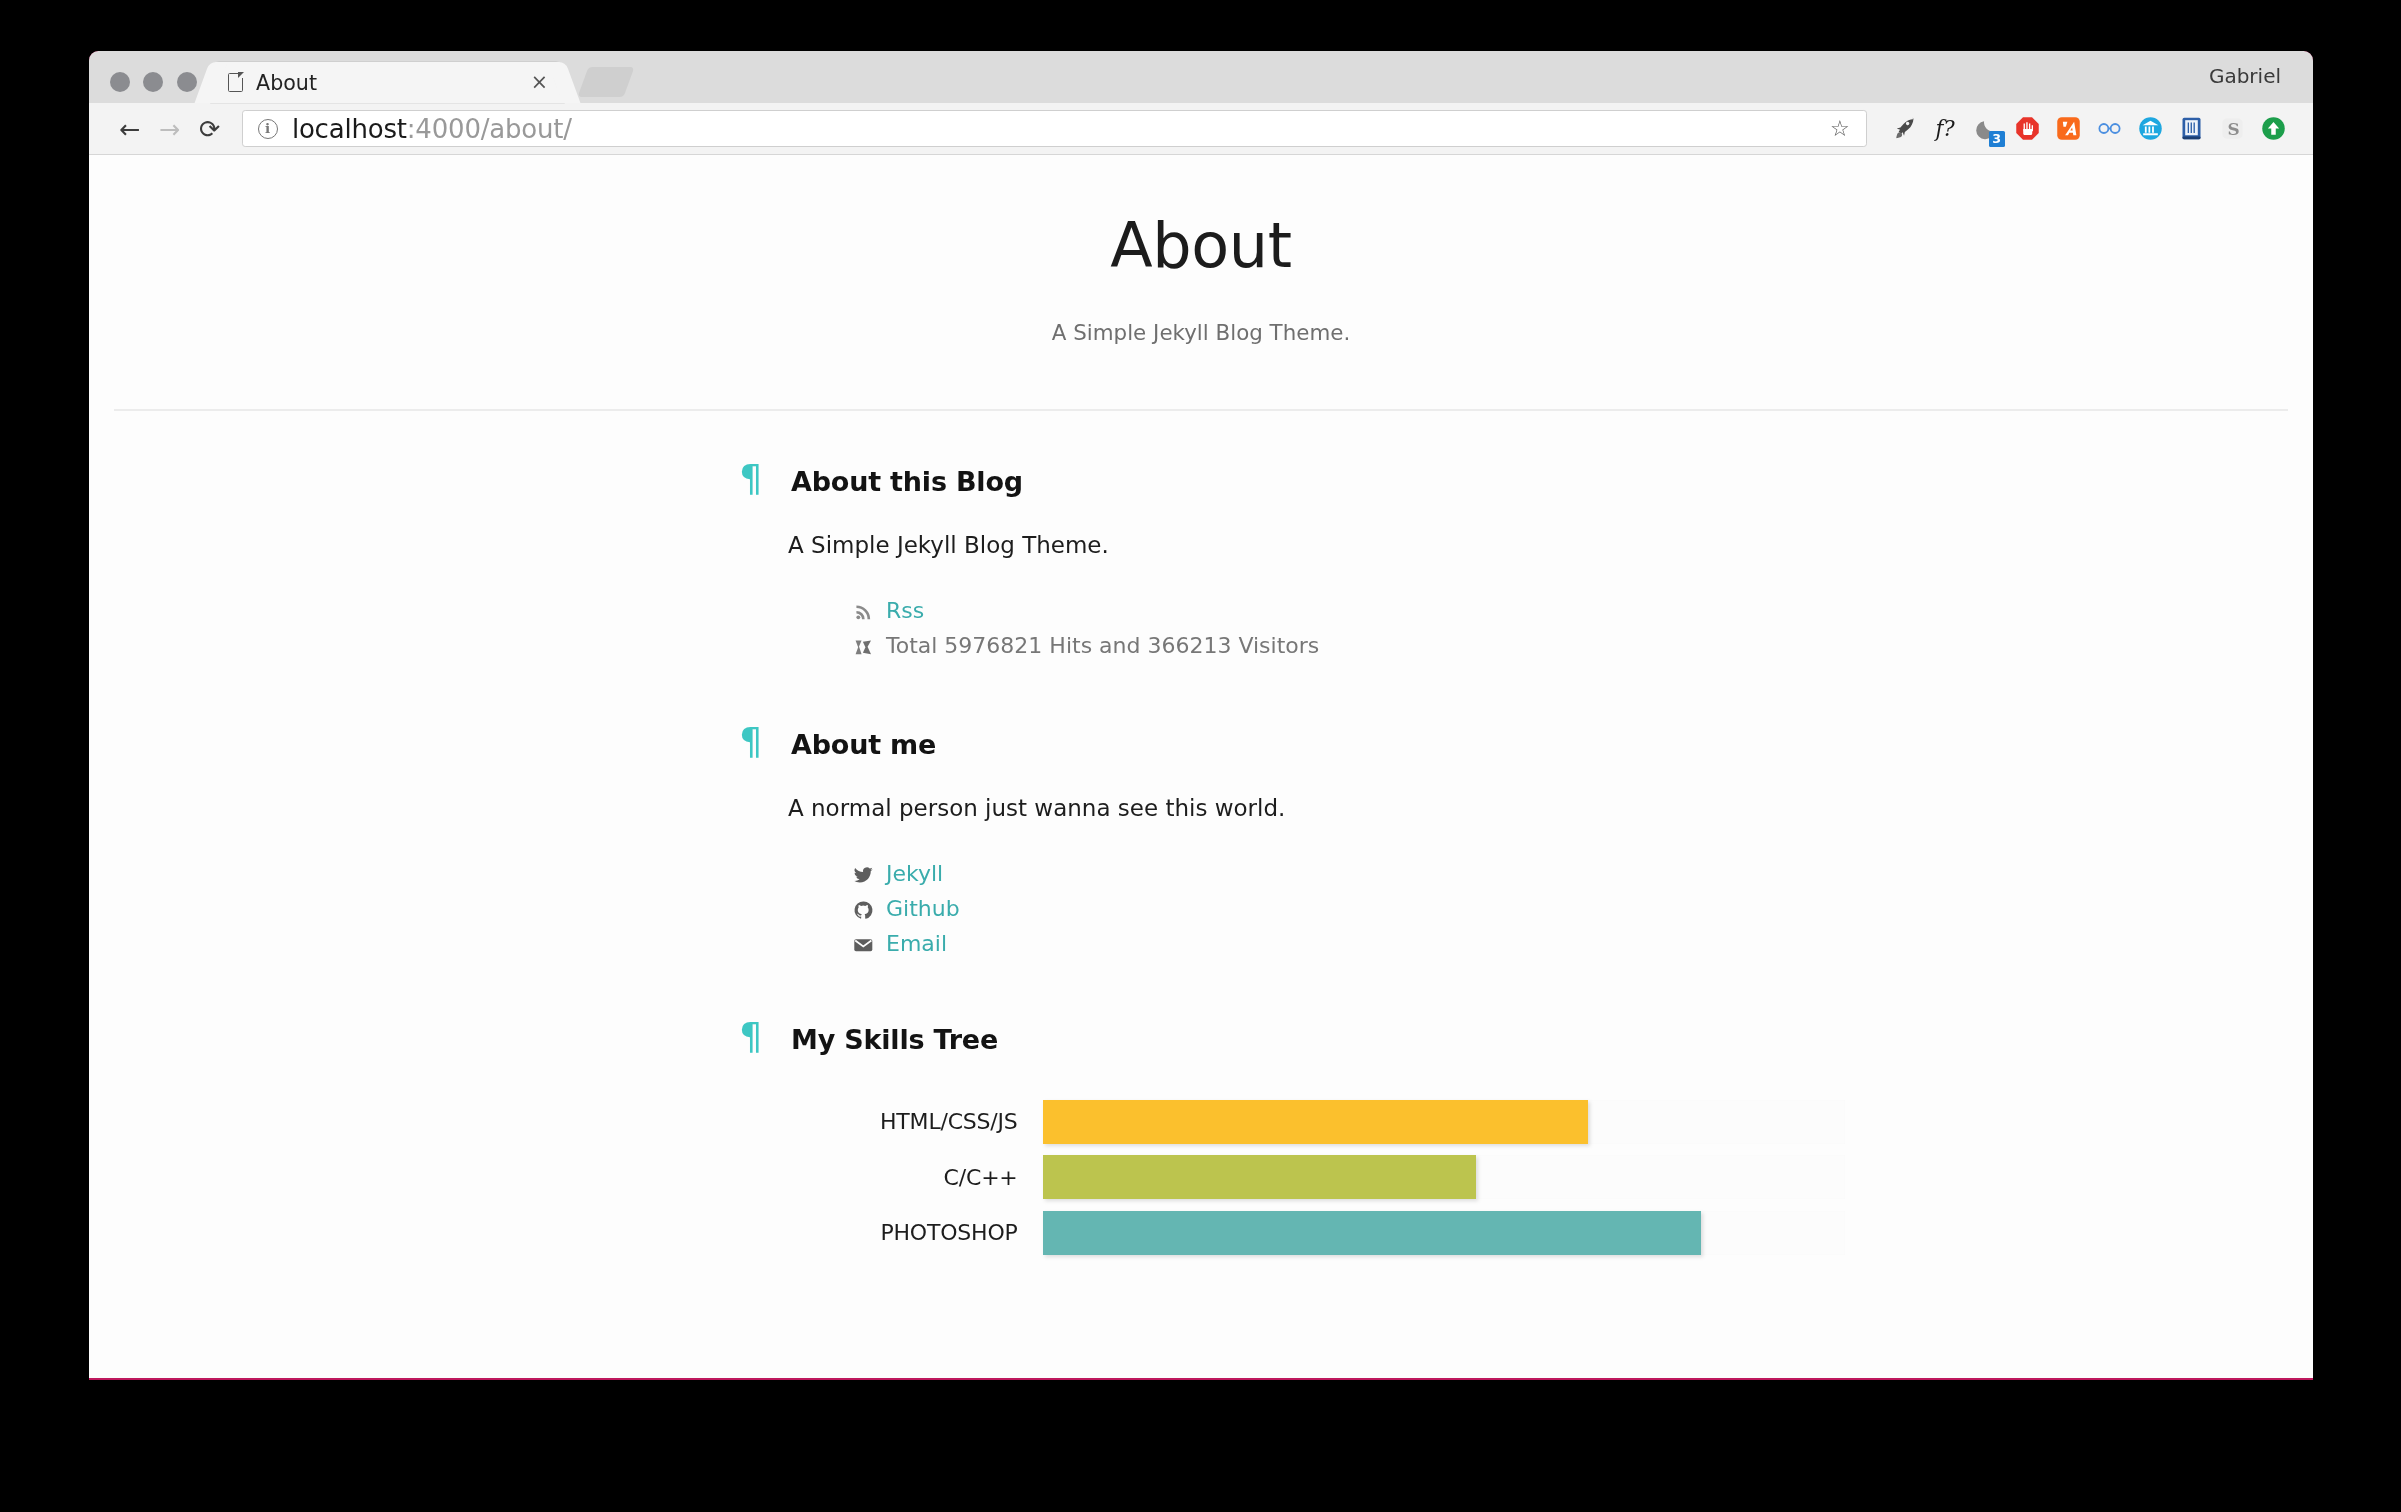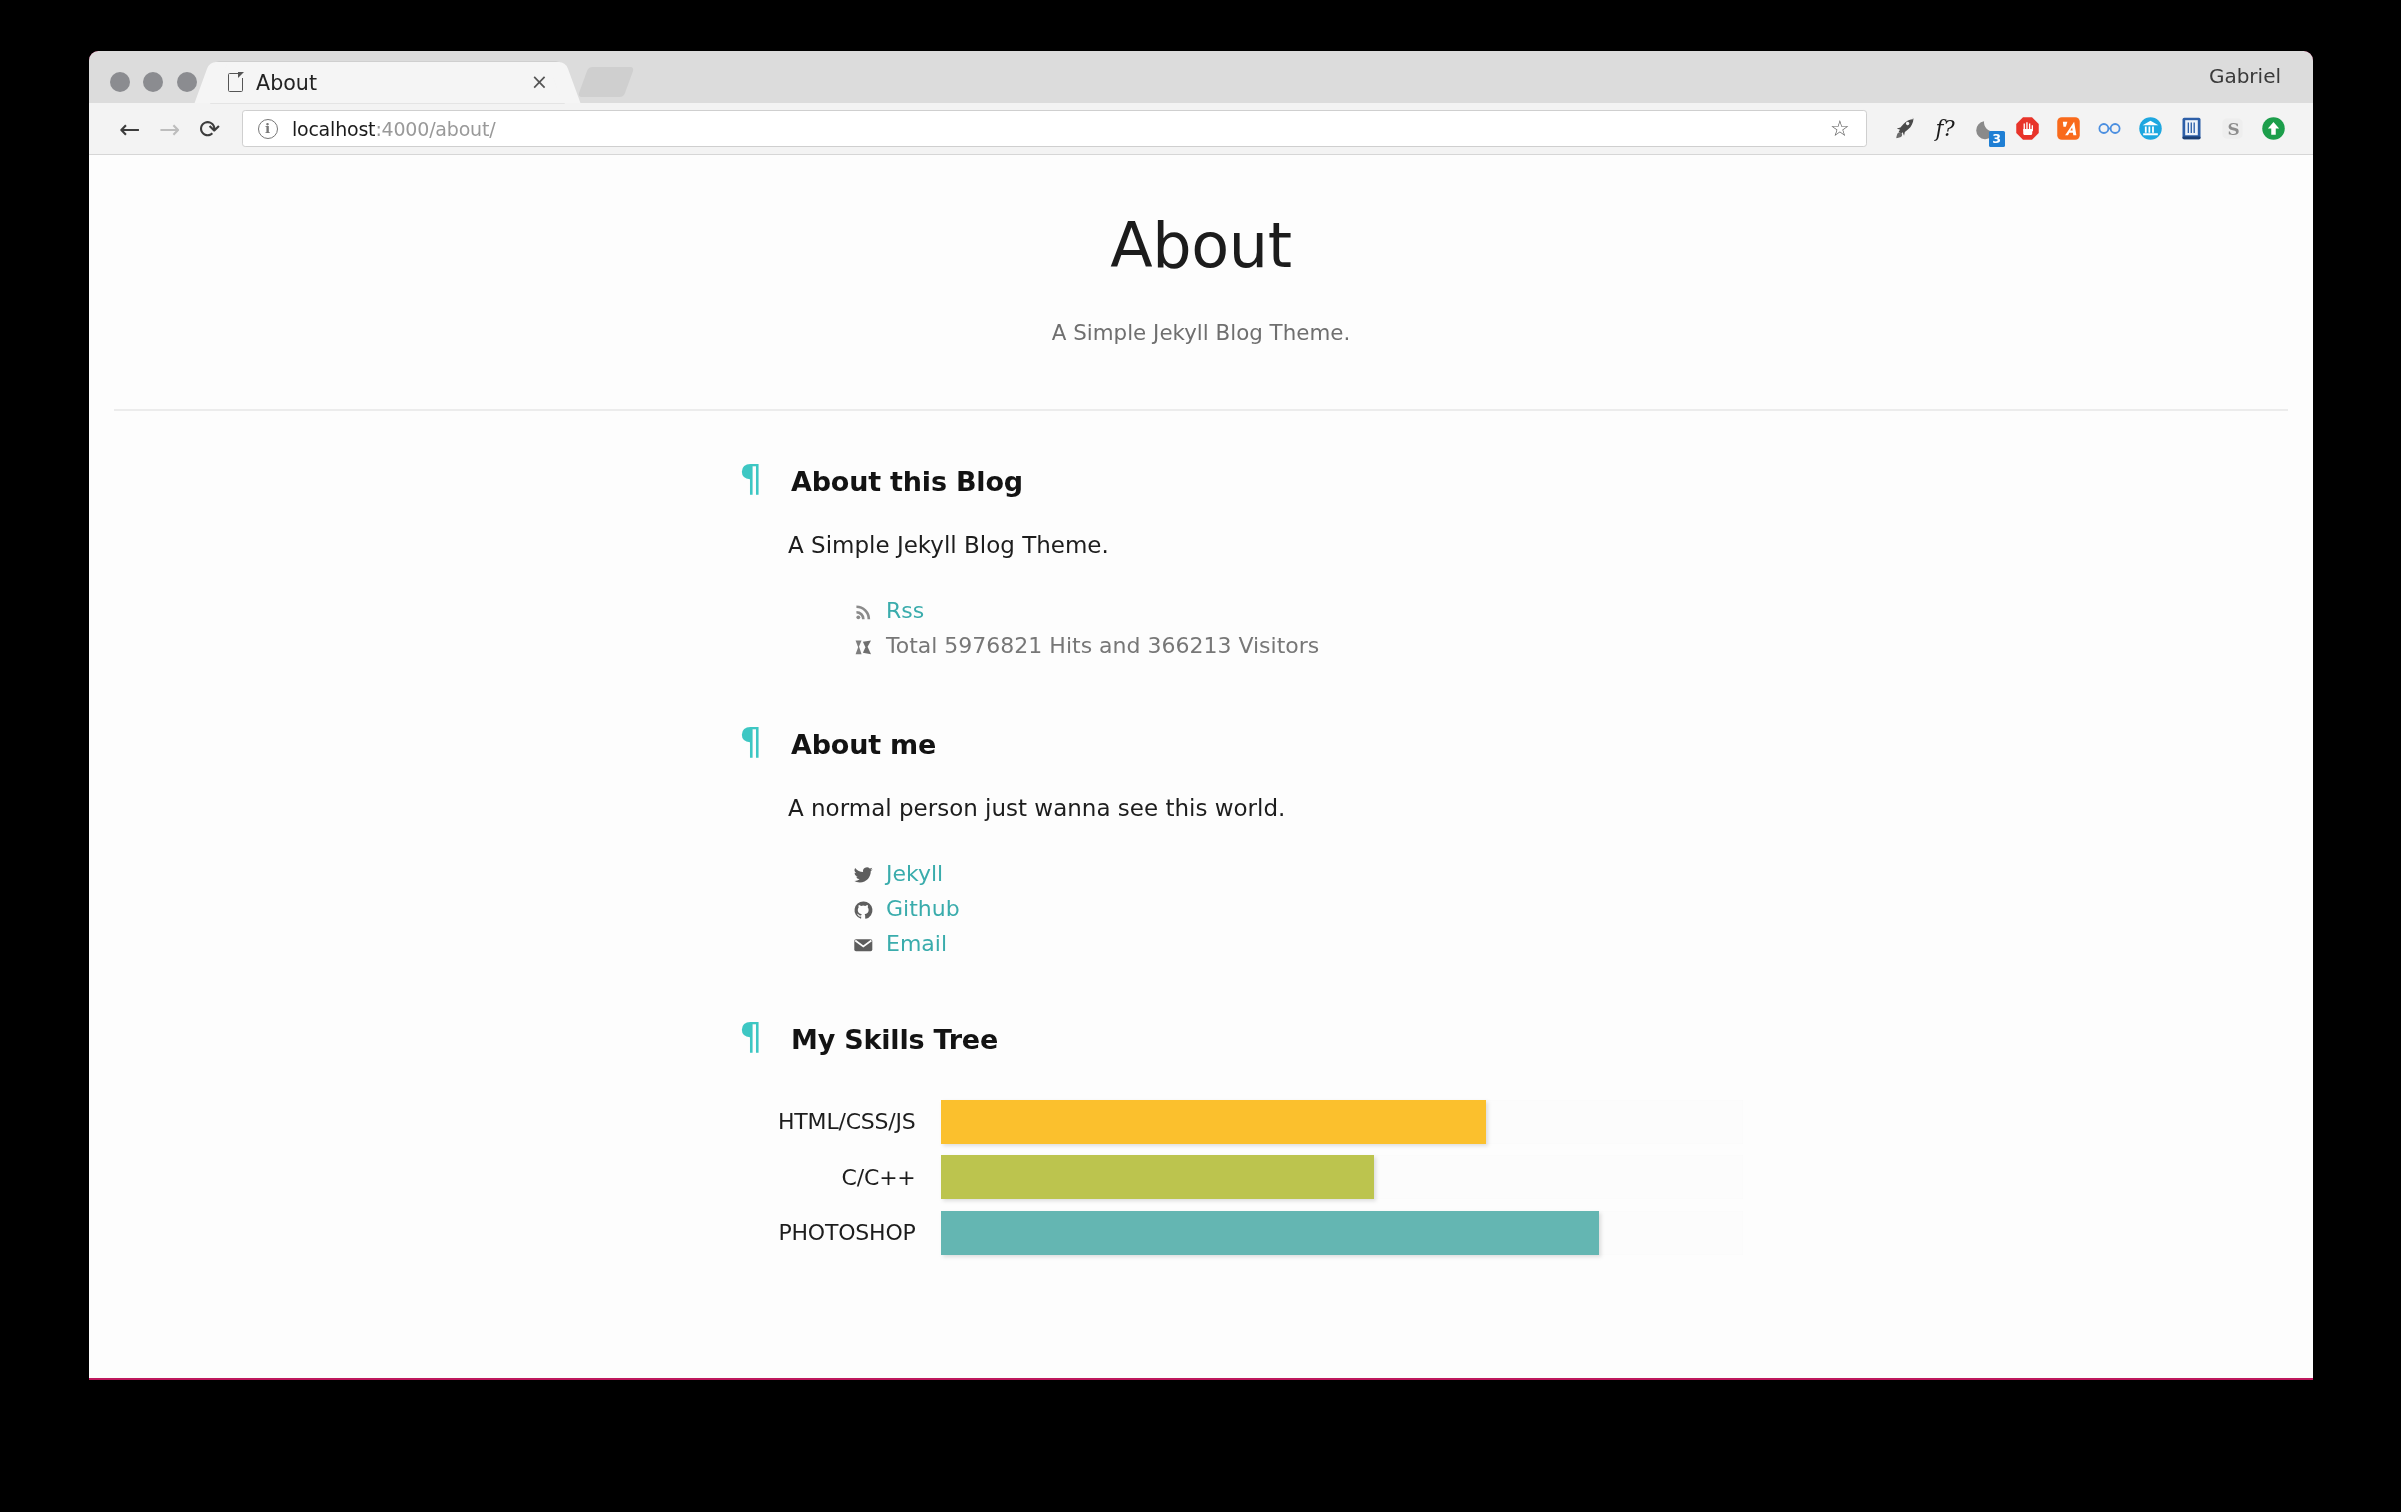--- a/index.html
+++ b/index.html
@@ -100,21 +100,21 @@
     background: #fff; border: 0.8px solid #cfcfcf; border-radius: 3.2px;
     display: flex; align-items: center; padding: 0 11px 0 14.3px;
   }
   #info-icon {
     width: 20px; height: 20px; border-radius: 50%;
     border: 1.6px solid #777; color: #777;
     font-size: 13.5px; font-weight: bold; line-height: 16.7px;
     text-align: center; flex: none; margin-right: 14.3px;
     font-family: "DejaVu Serif", serif;
   }
-  #url-text { font-size: 19px; color: #999; flex: 1; letter-spacing: -0.2px; }
+  #url-text { font-size: 26px; color: #999; flex: 1; letter-spacing: -0.2px; }
   #url-text b { color: #1a1a1a; font-weight: 400; }
   #bookmark-star {
     font-size: 22px; color: #5a5a5a; cursor: pointer;
     padding: 0 4.8px;
   }
 
   #ext-bar { display: flex; align-items: center; gap: 0px; margin-left: 12.7px; }
   .ext {
     width: 41px; height: 41px; flex: none; position: relative;
     display: flex; align-items: center; justify-content: center;
@@ -182,21 +182,21 @@
   .section.gap-1 { margin-top: 65px; }
   .section.gap-2 { margin-top: 62px; }
 
   
   #skills { margin-top: 40px; }
   .skill-row {
     display: flex; align-items: center;
     height: 54px; margin-bottom: 1.6px;
   }
   .skill-label {
-    width: 852px; flex: none; text-align: right;
+    width: 954px; flex: none; text-align: right;
     padding-right: 25.4px;
     font-size: 22px; color: #1d1d1d;
     letter-spacing: -0.2px;
   }
   .skill-track {
     width: 802px; height: 44px; flex: none;
     background: #fcfcfc;
     box-shadow: inset 0 0 0 0.8px #fafafa;
     position: relative;
   }

